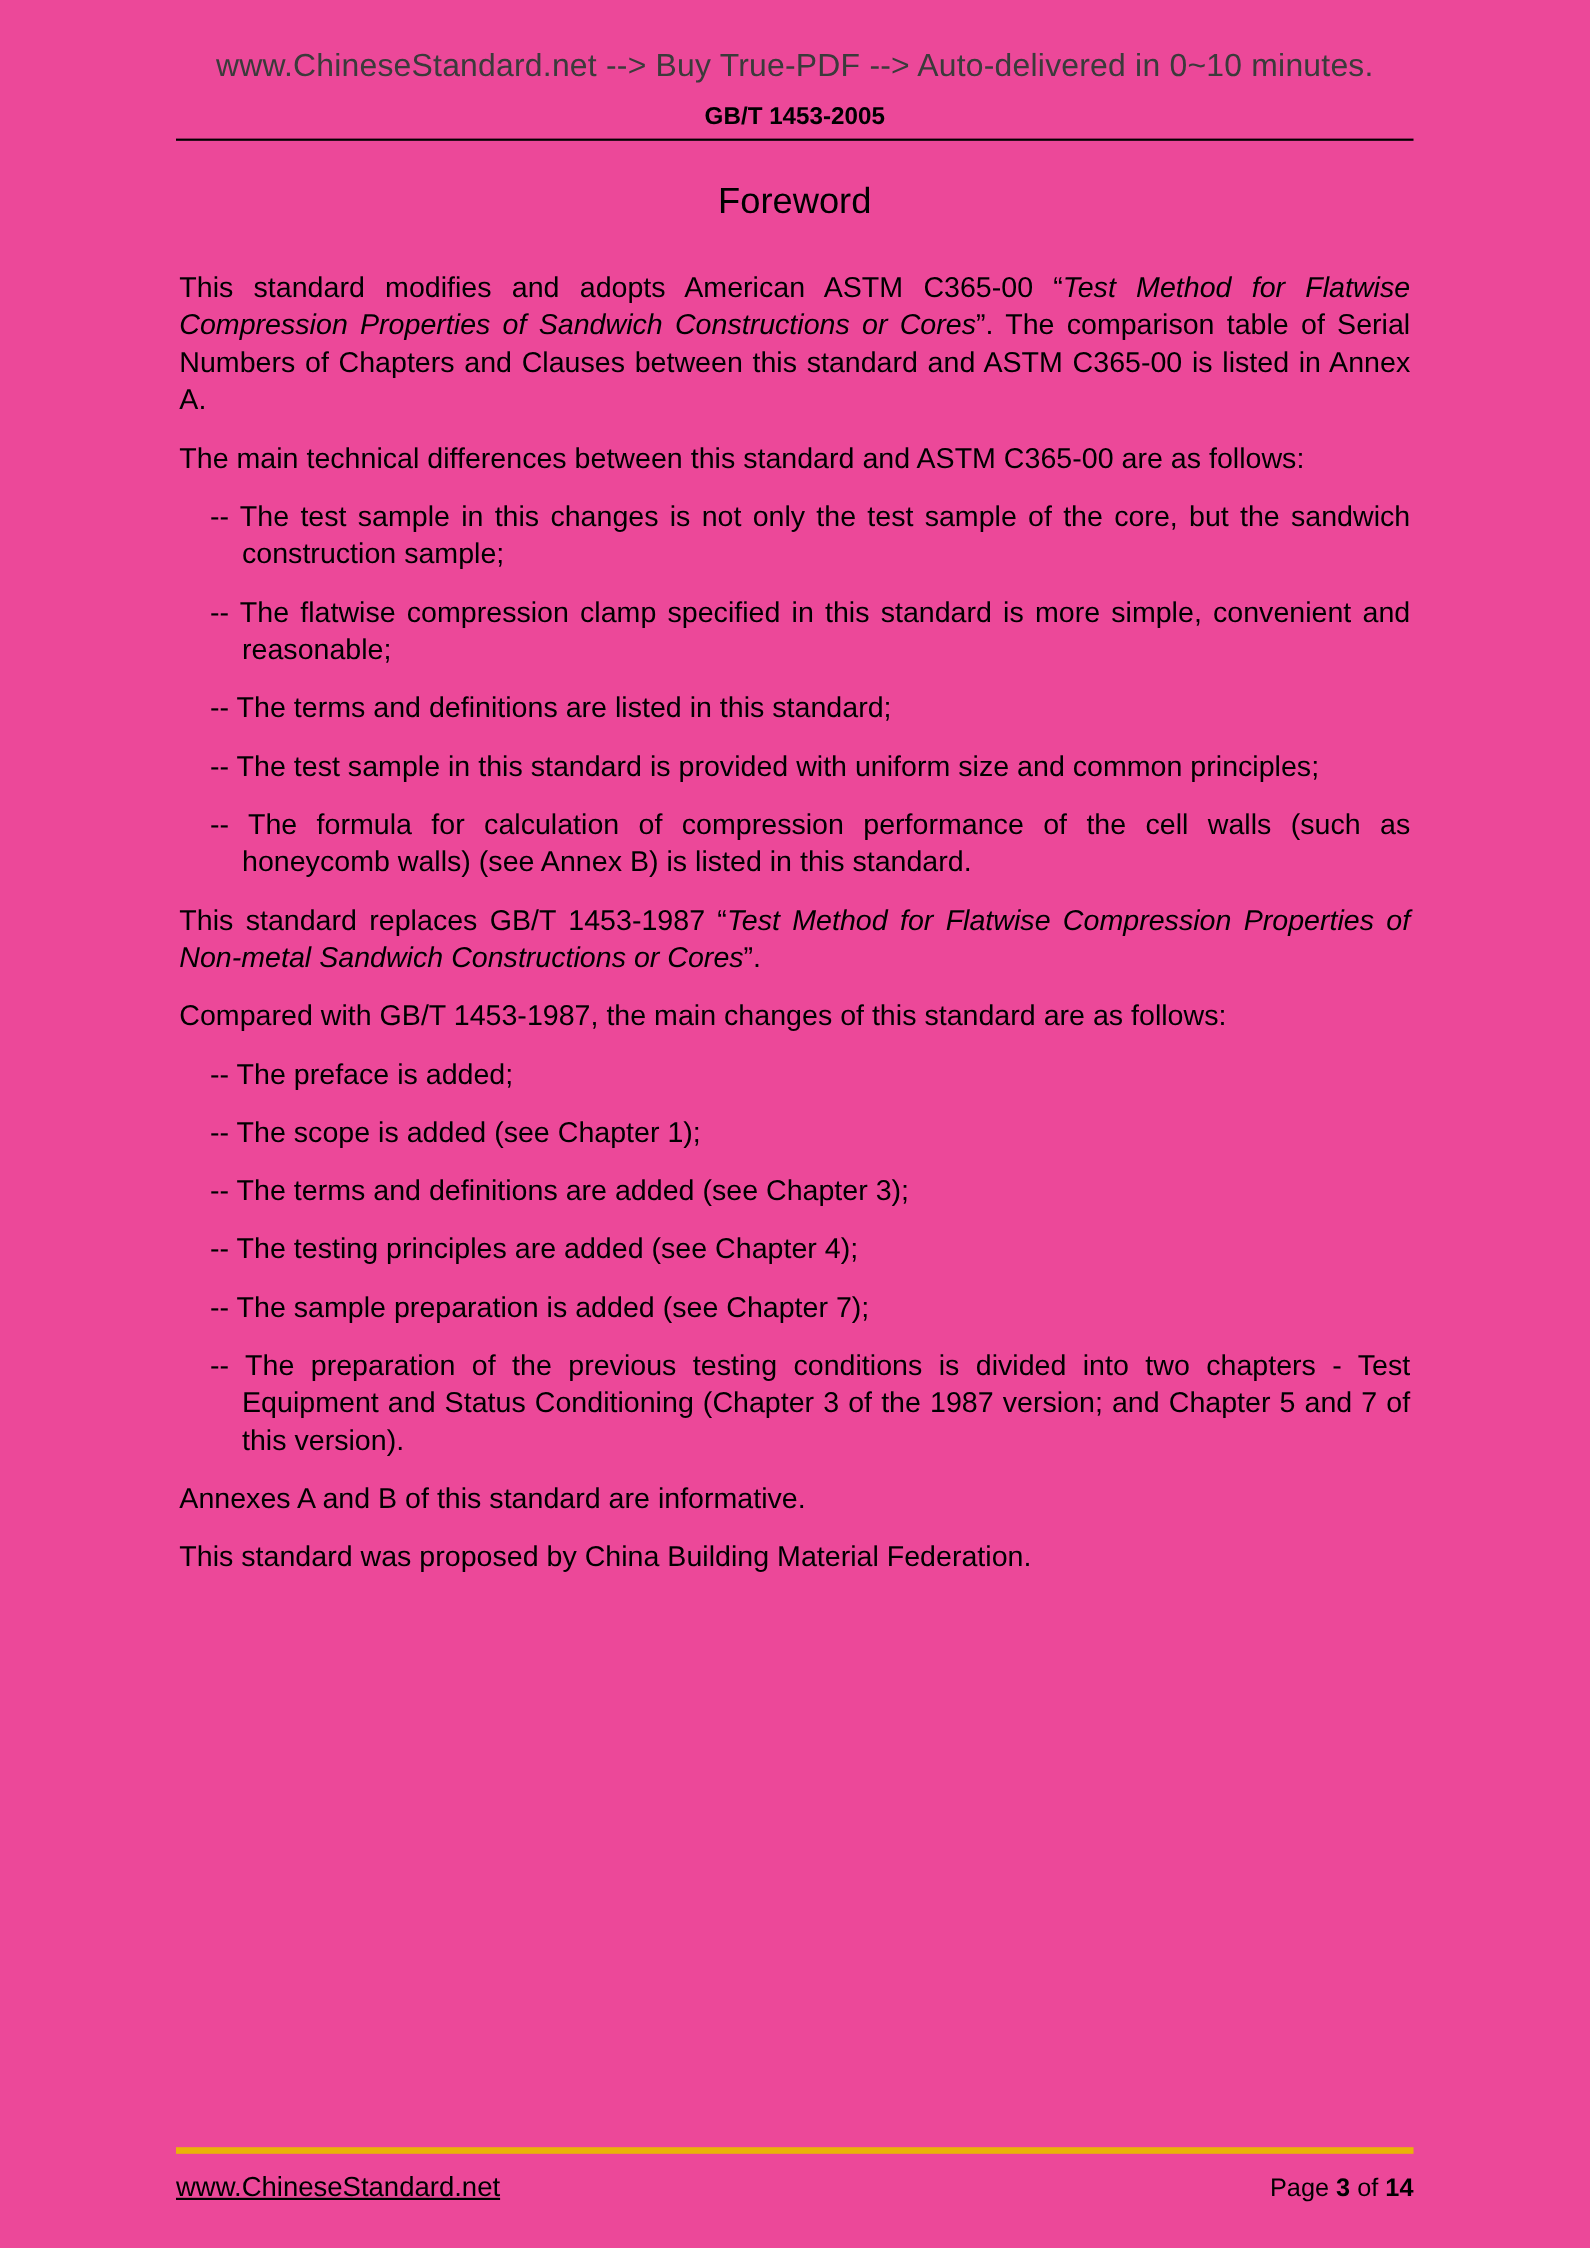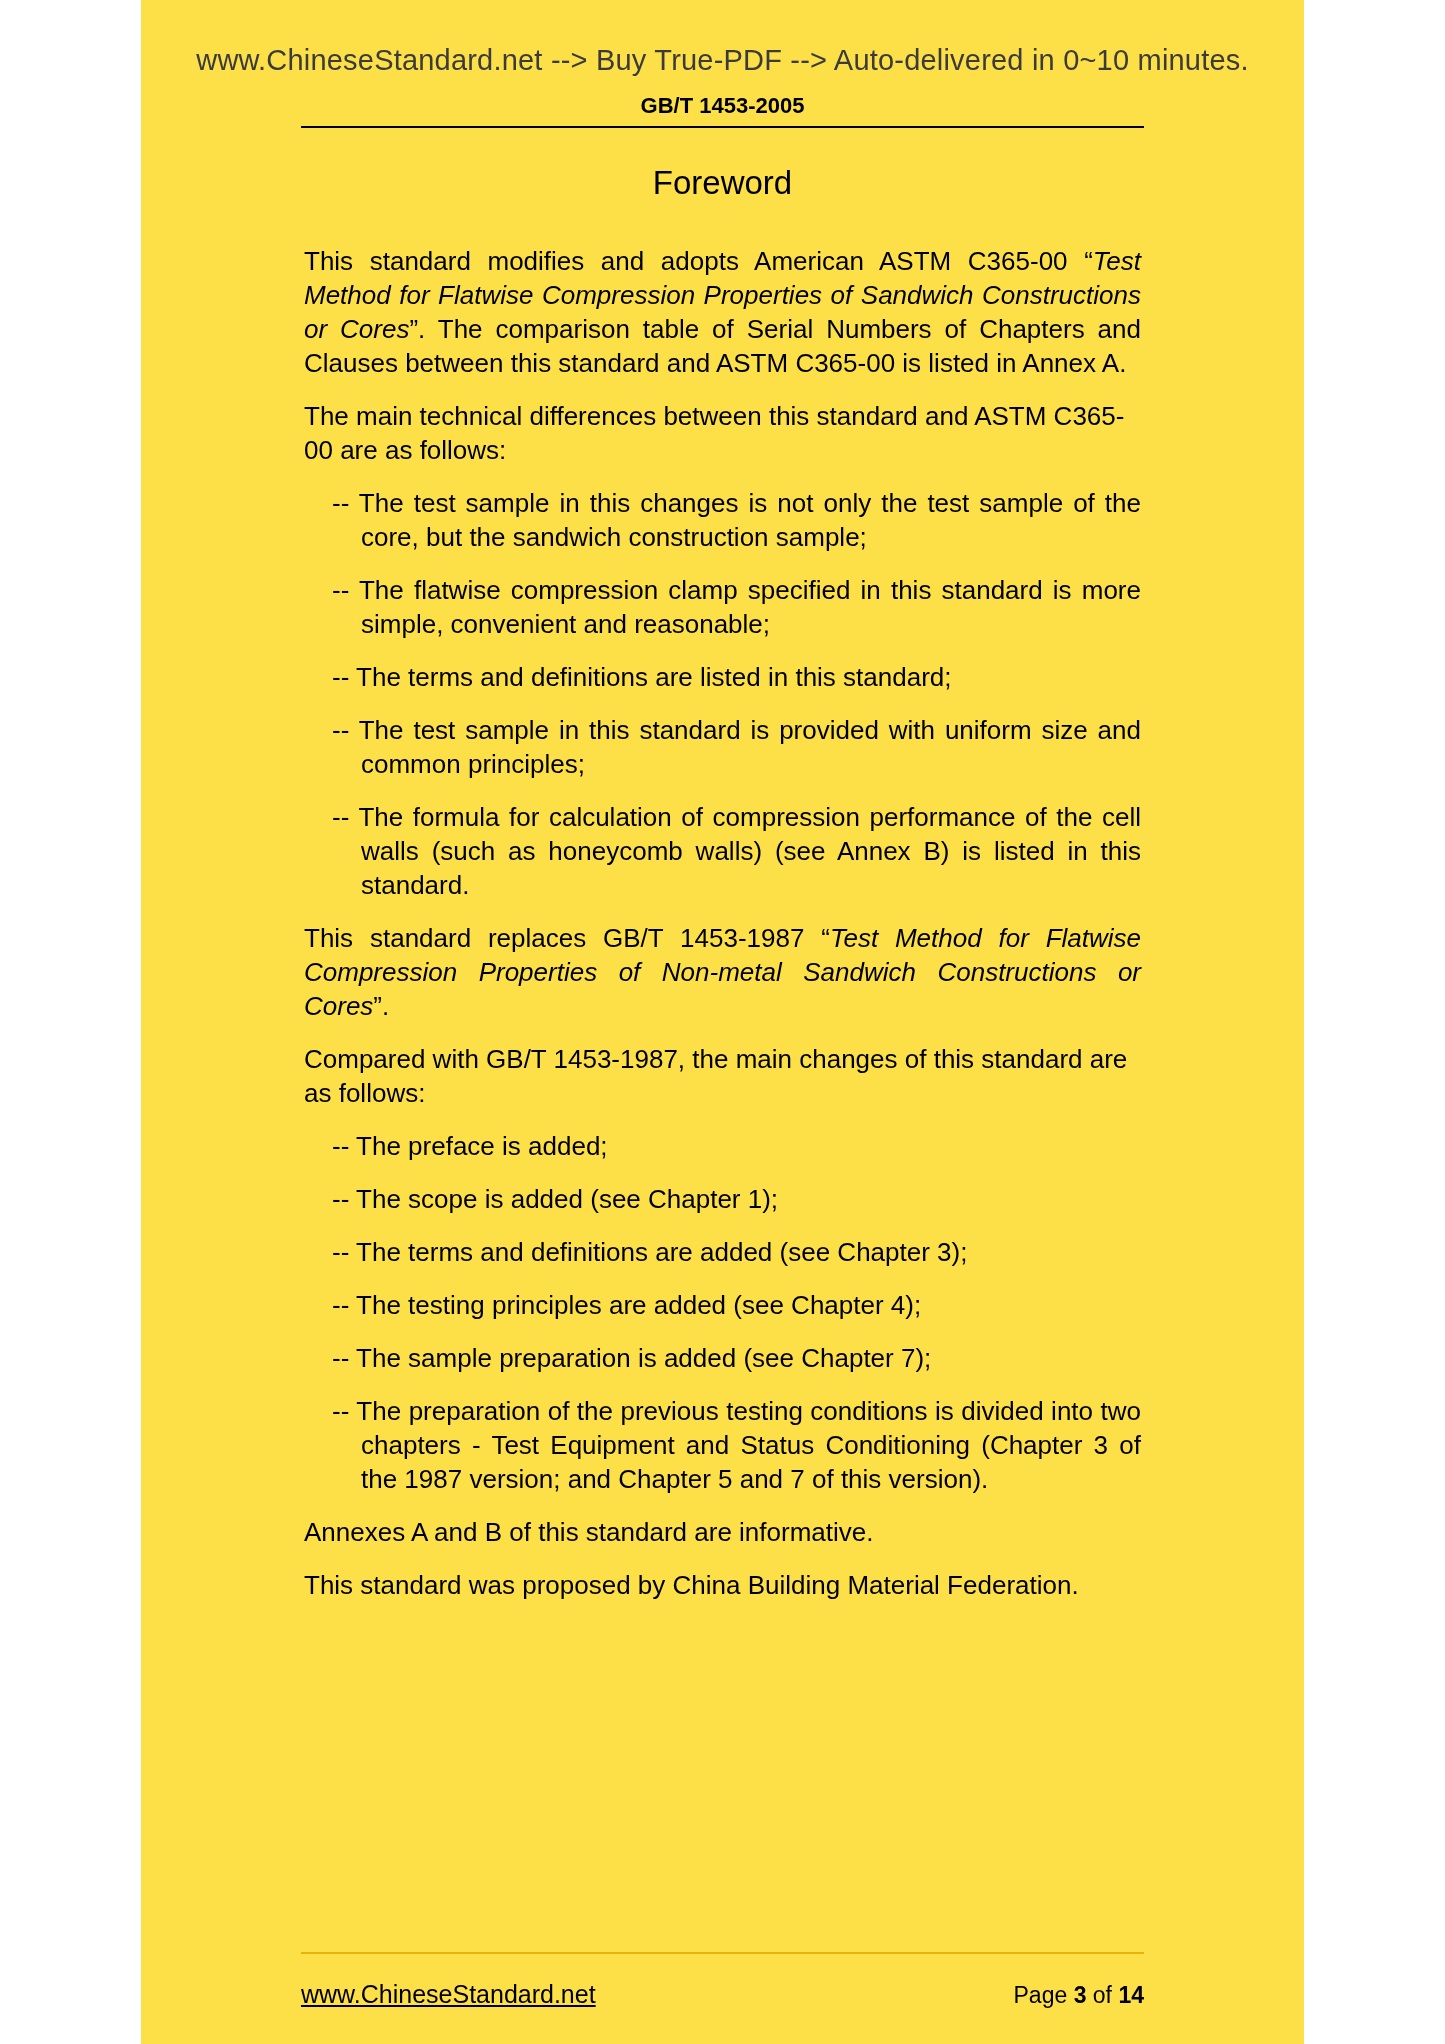--- a/index.html
+++ b/index.html
@@ -1,23 +1,23 @@
 <!DOCTYPE html>
 <html><head>
 <meta charset="utf-8">
 <style>
   * { margin: 0; padding: 0; box-sizing: border-box; }
   html, body { background: #ffffff; }
   body { font-family: "Liberation Sans", sans-serif; color: #000; }
 
   .page {
     position: relative;
-    width: 1163px;
+    width: 1445px;
     height: 2044px;
-    background: #fde047;
+    background: #ec4899;
     overflow: hidden;
     margin: 0 auto;
   }
 
   .banner {
     padding-top: 44px;
     text-align: center;
     font-size: 29px;
     color: #3b3b3b;
     letter-spacing: 0.2px;
@@ -65,22 +65,22 @@
     text-indent: -29px;
   }
 
   em { font-style: italic; }
 
   .footer {
     position: absolute;
     left: 160px;
     right: 160px;
     top: 1952px;
-    border-top: 2px solid #eab308;
-    padding-top: 26px;
+    border-top: 6px solid #eab308;
+    padding-top: 16px;
     display: flex;
     justify-content: space-between;
     align-items: baseline;
   }
 
   .footer-link {
     font-size: 25px;
     color: #000;
     text-decoration: underline;
     cursor: pointer;

